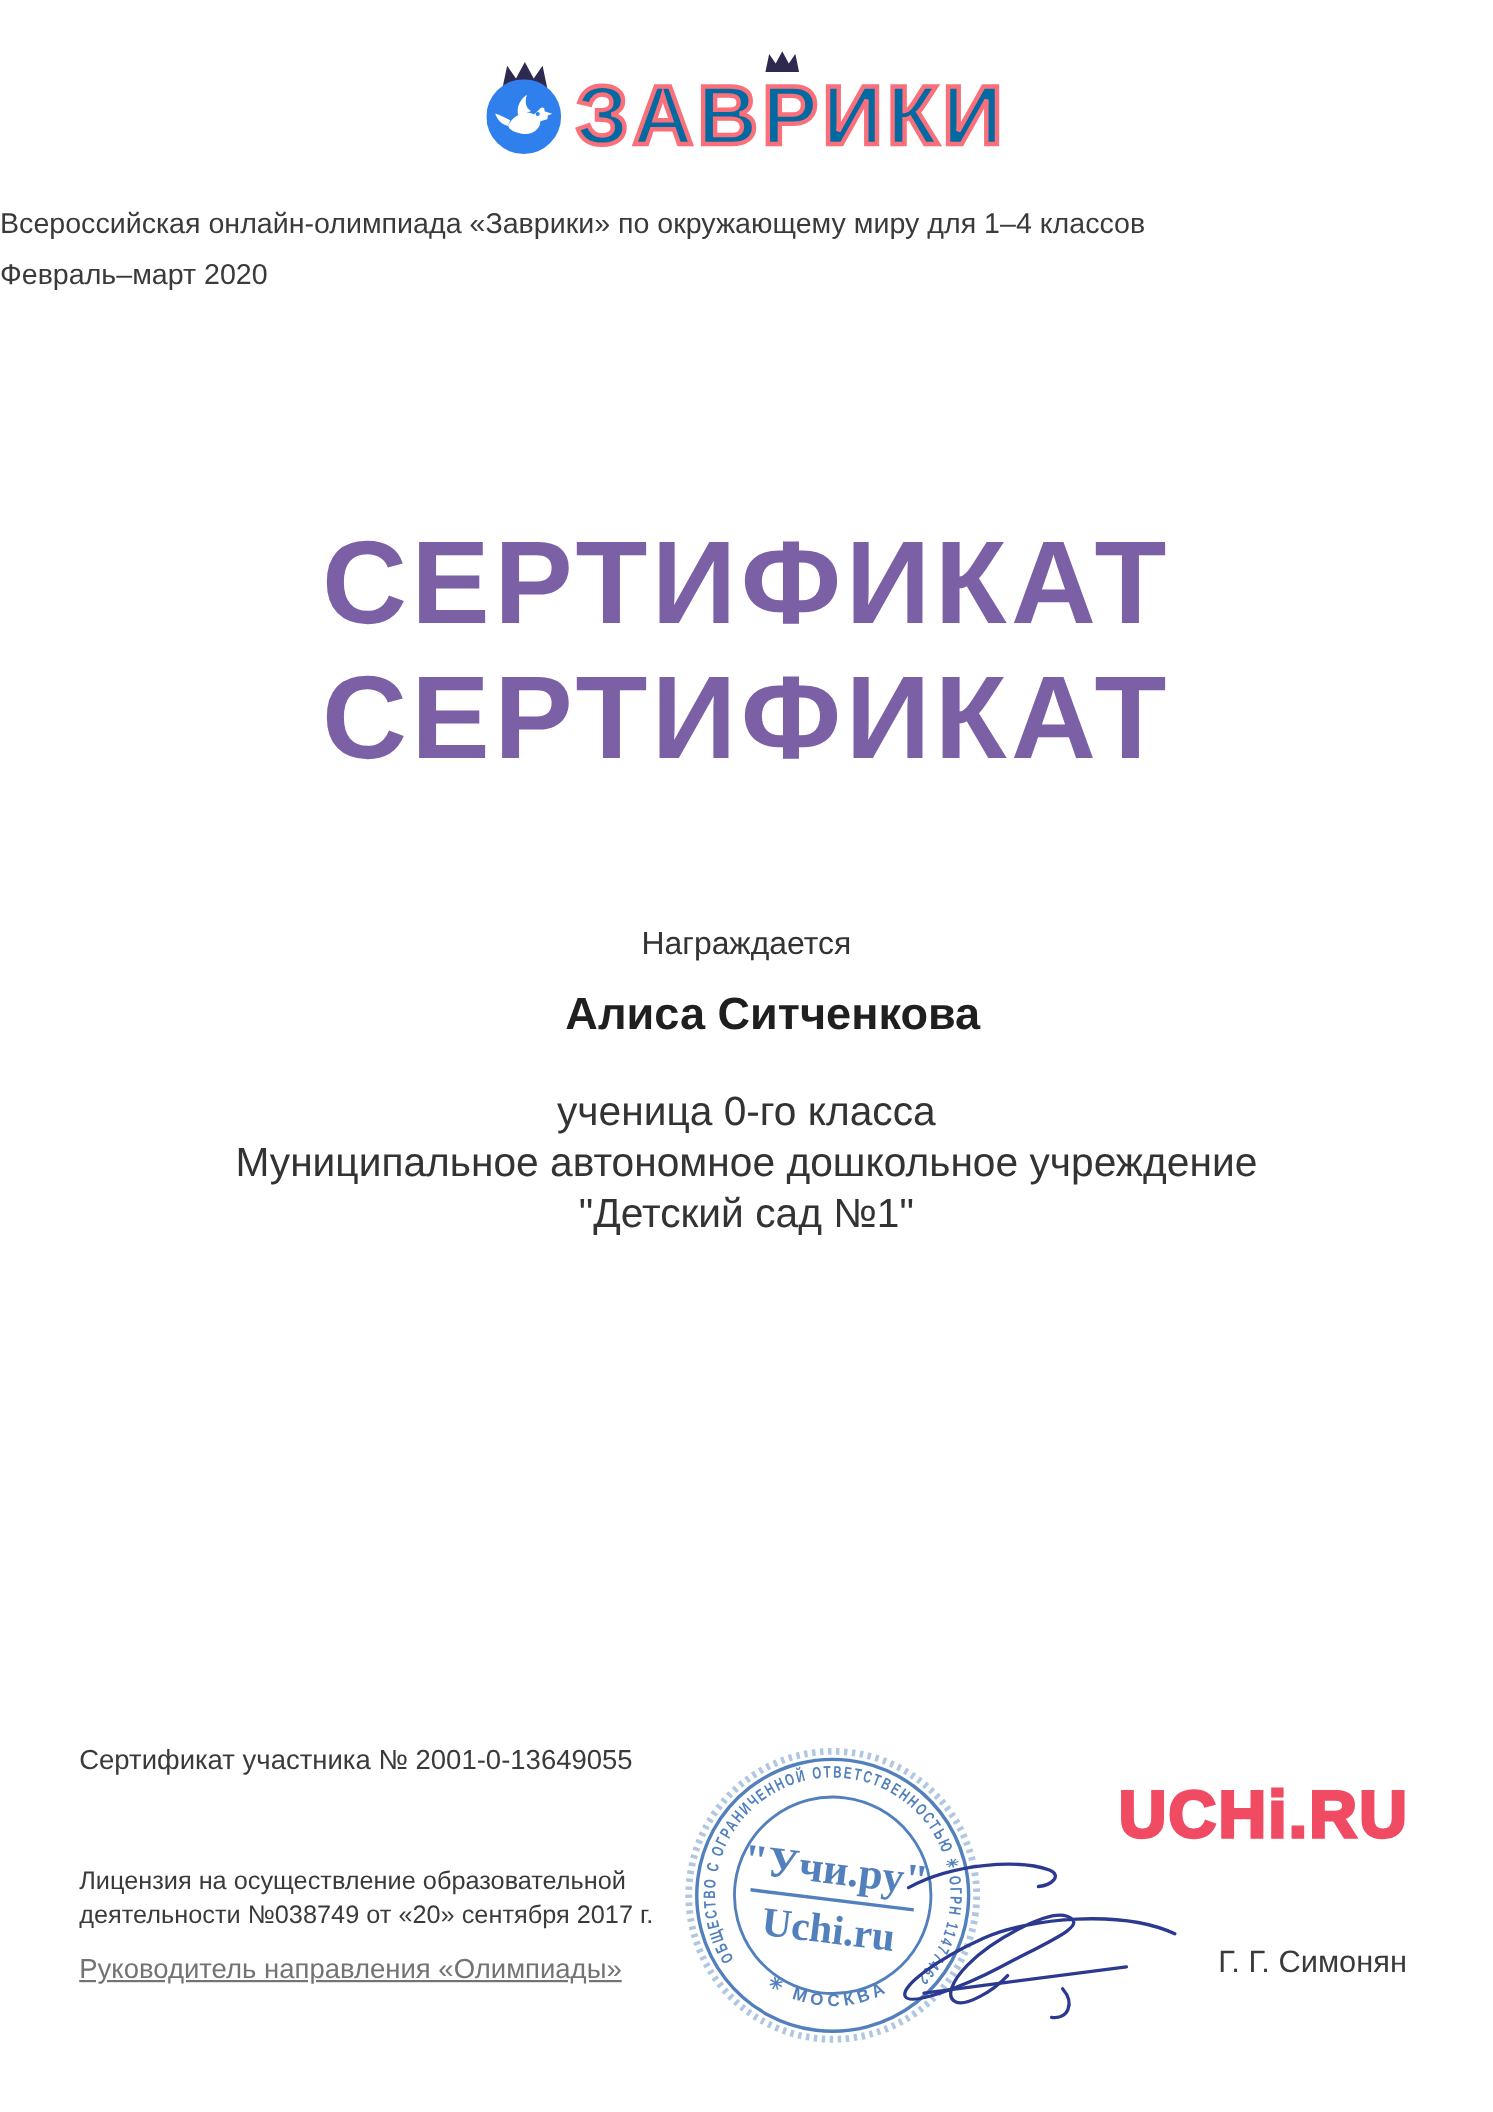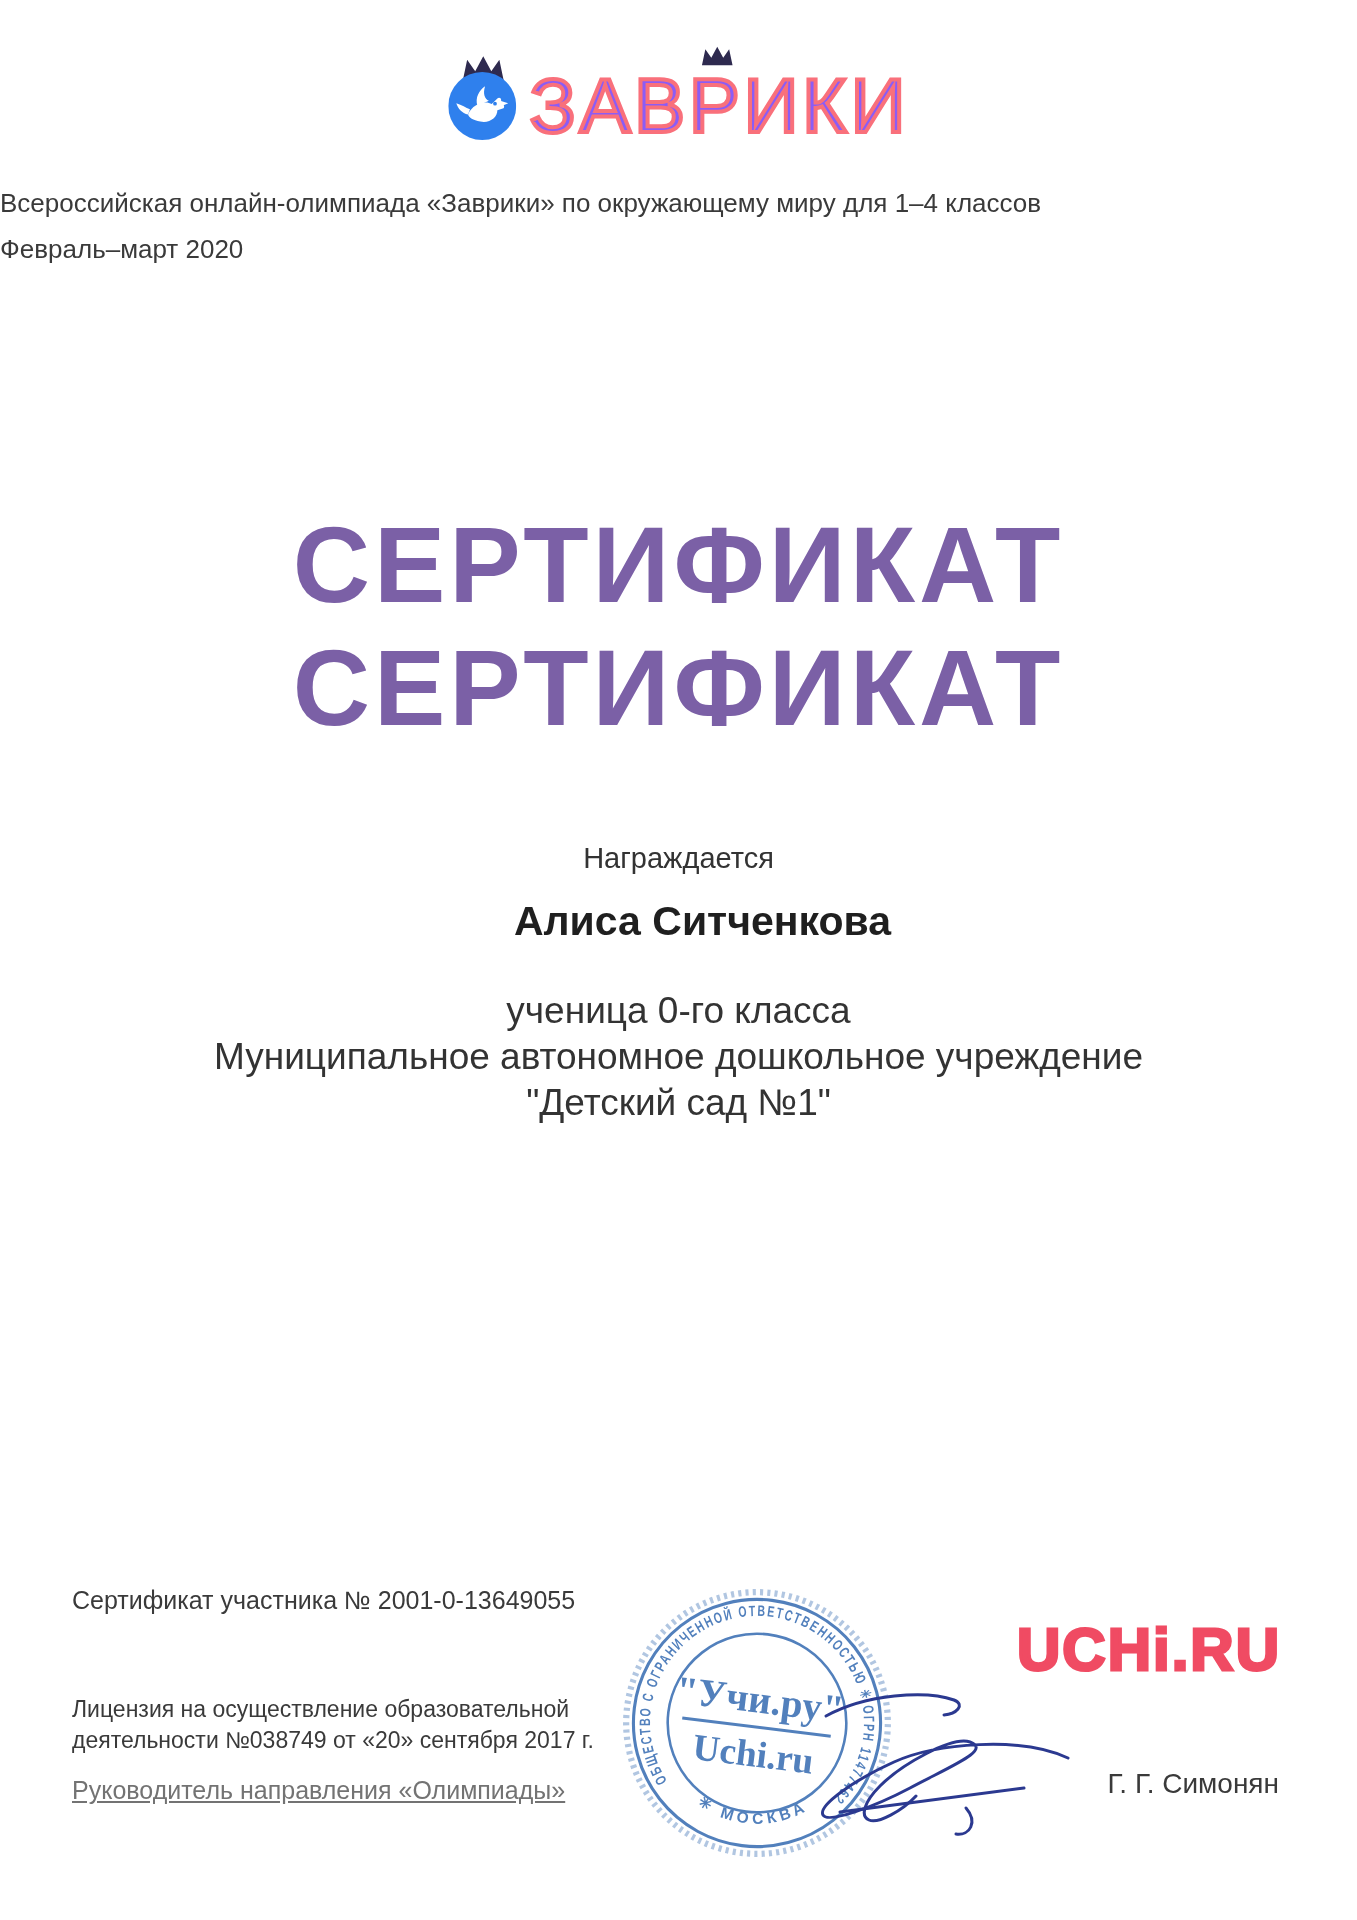--- a/index.html
+++ b/index.html
@@ -9,30 +9,30 @@
   }
   
   .logo{position:absolute;top:46px;left:50%;transform:translateX(-50%);
         display:flex;align-items:center;gap:14px;}
   .logo-icon-wrap{position:relative;width:68px;height:68px;margin-top:22px;flex:0 0 auto;}
   .logo-icon-wrap svg.circle{position:relative;z-index:1;display:block;}
   .crown{position:absolute;z-index:0;}
   .crown.crown-circle{top:-16px;left:12px;width:46px;height:26px;}
   .logo-text-wrap{position:relative;padding-top:22px;}
   .logo-text{
-    font-size:76px;font-weight:normal;line-height:1;color:#8b5cf6;
+    font-size:76px;font-weight:bold;line-height:1;color:#0369a1;
     letter-spacing:4px;-webkit-text-stroke:4px #F9707B;white-space:nowrap;
   }
   .crown.crown-p{top:0px;left:170px;width:34px;height:20px;z-index:2;}
   
   .subtitle{position:absolute;top:180px;left:0;width:100%;
             font-size:26px;line-height:46px;color:#3a3a3a;}
   
   .big-title{position:absolute;top:468px;left:0;width:100%;text-align:center;
-             color:#7B60A6;font-weight:bold;font-size:107px;line-height:123px;letter-spacing:4px;margin-top:36px;}
+             color:#7B60A6;font-weight:bold;font-size:107px;line-height:123px;letter-spacing:4px;}
   
   .award-label{position:absolute;top:842px;left:0;width:100%;text-align:center;
                font-size:29px;color:#333;}
   .recipient-name{position:absolute;top:898px;left:0;width:100%;text-align:center;
                   font-size:41px;font-weight:bold;color:#1f1f1f;margin-left:24px;}
   .recipient-info{position:absolute;top:988px;left:0;width:100%;text-align:center;
                   font-size:37px;line-height:46px;color:#333;}
   
   .cert-number{position:absolute;top:1586px;left:72px;font-size:25px;color:#3a3a3a;}
   .license{position:absolute;top:1694px;left:72px;font-size:23px;line-height:31px;color:#3a3a3a;}

